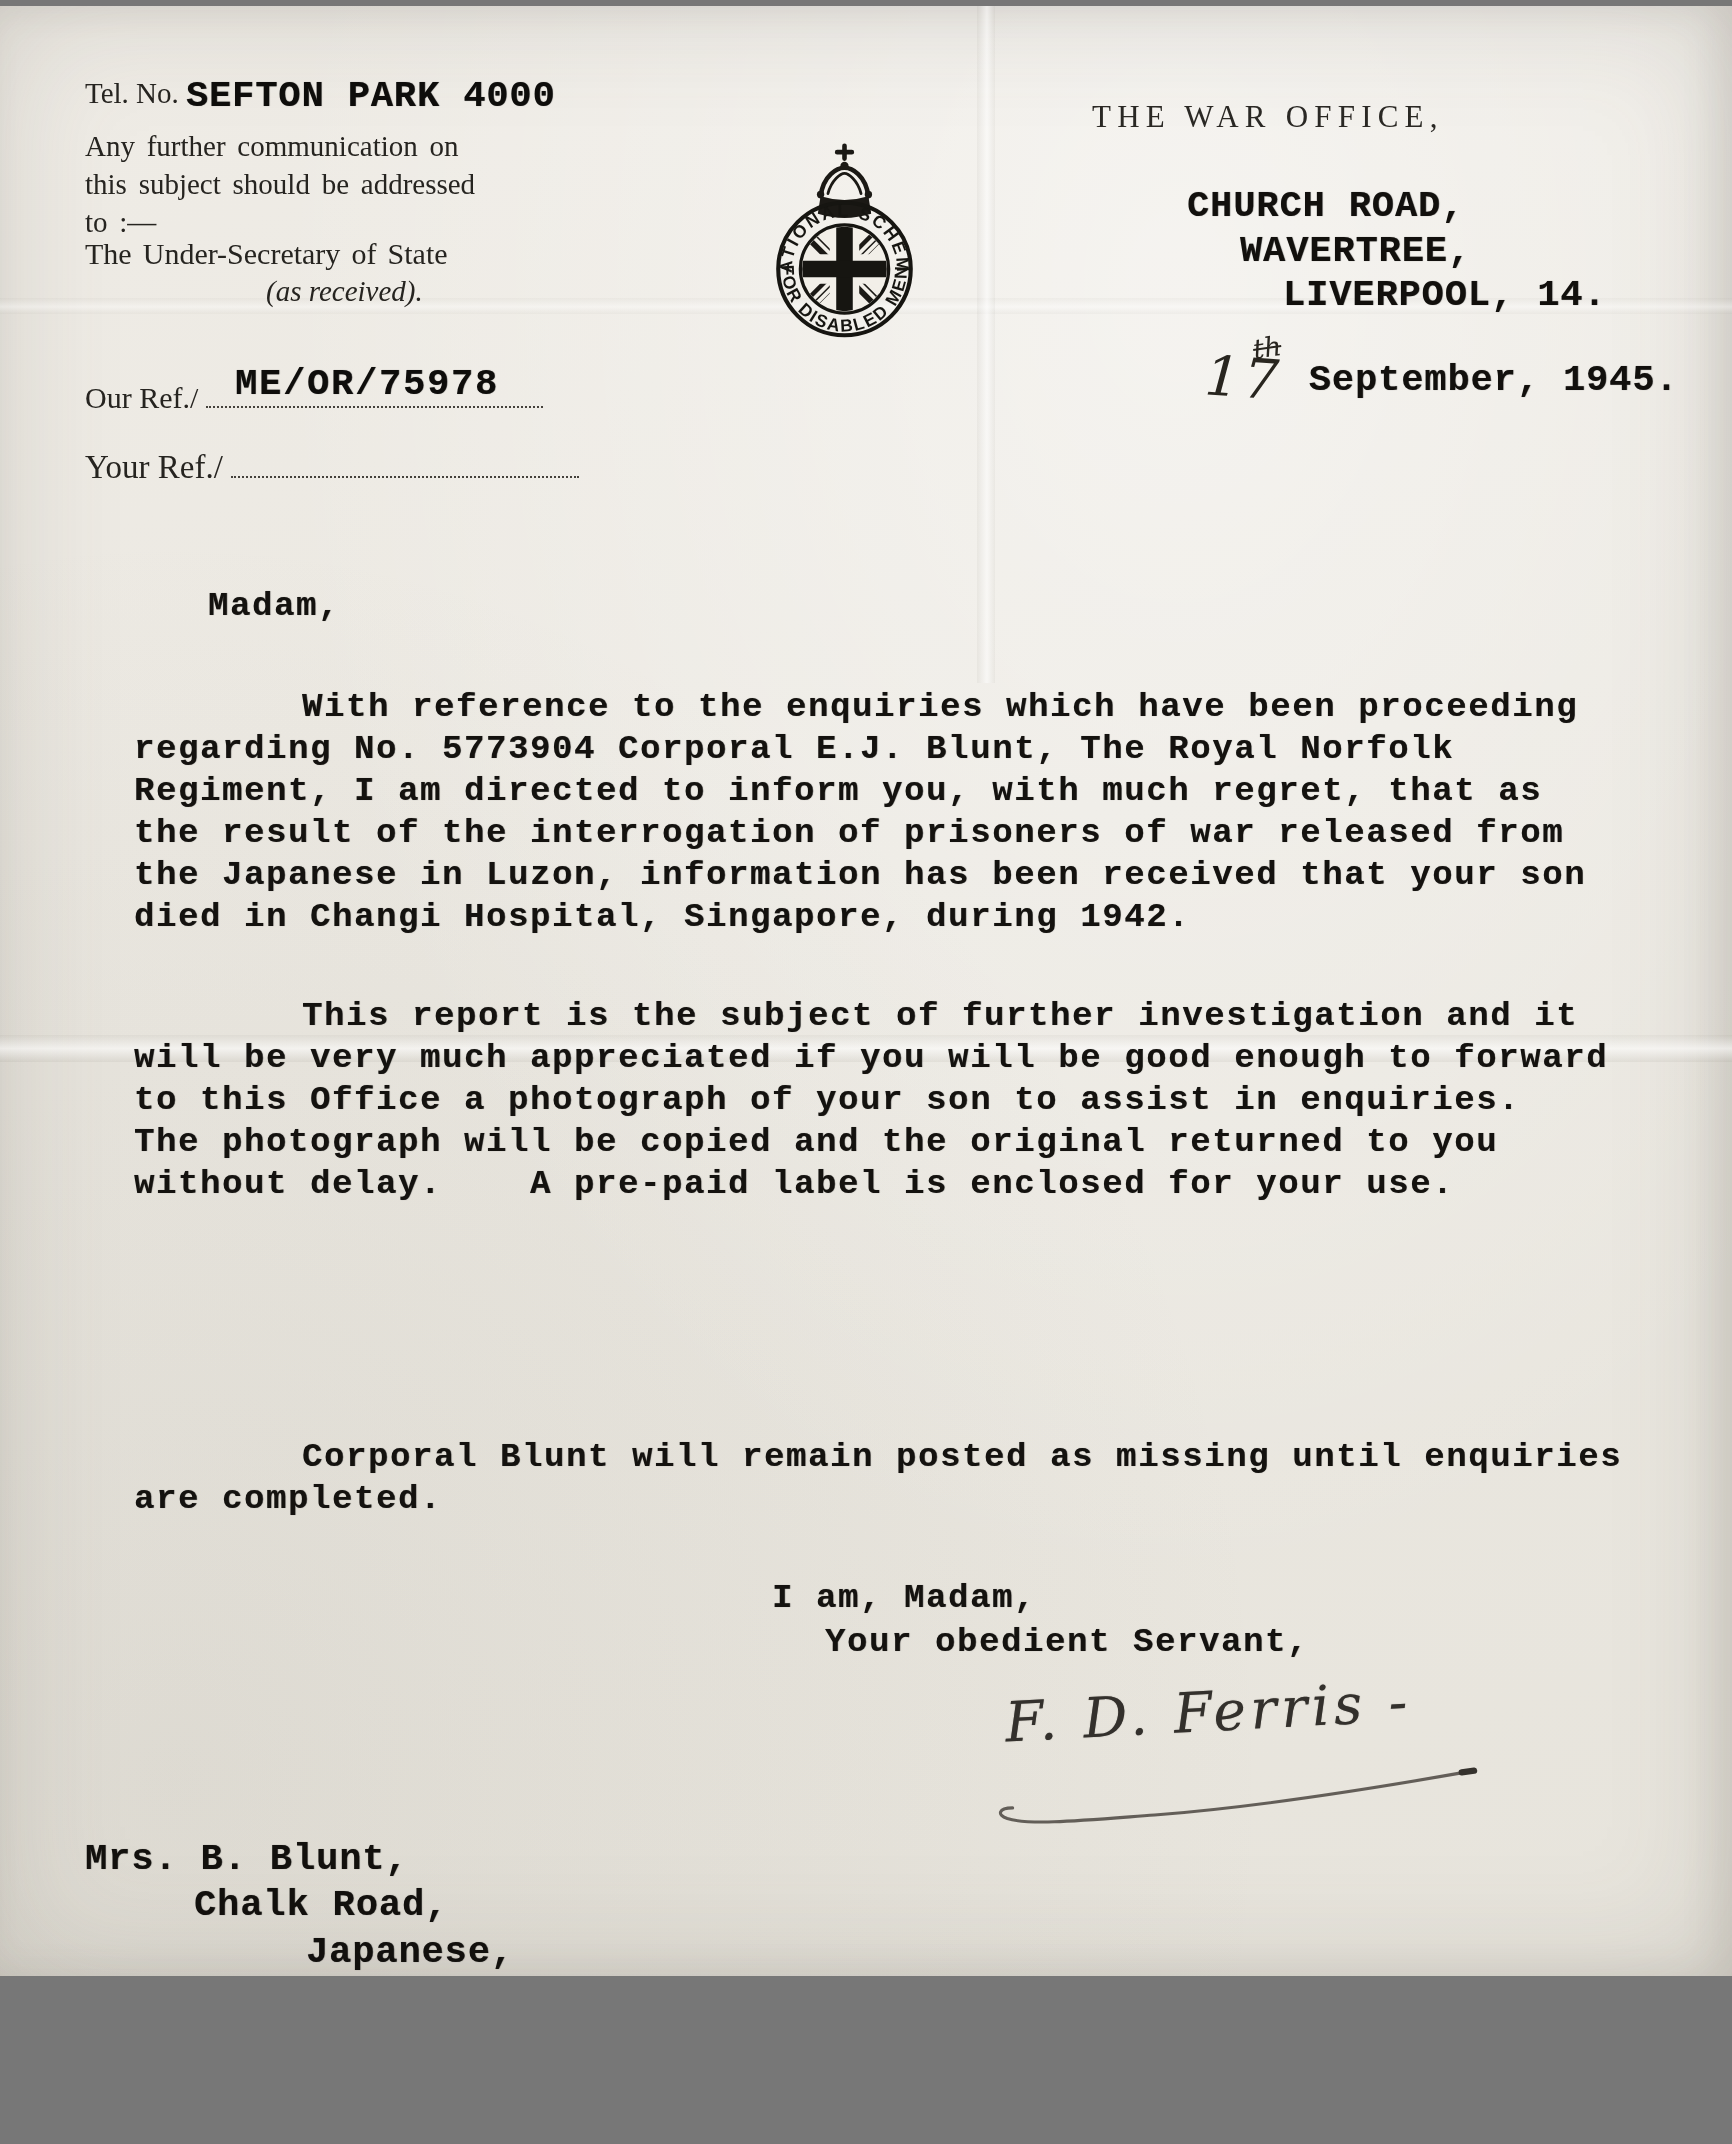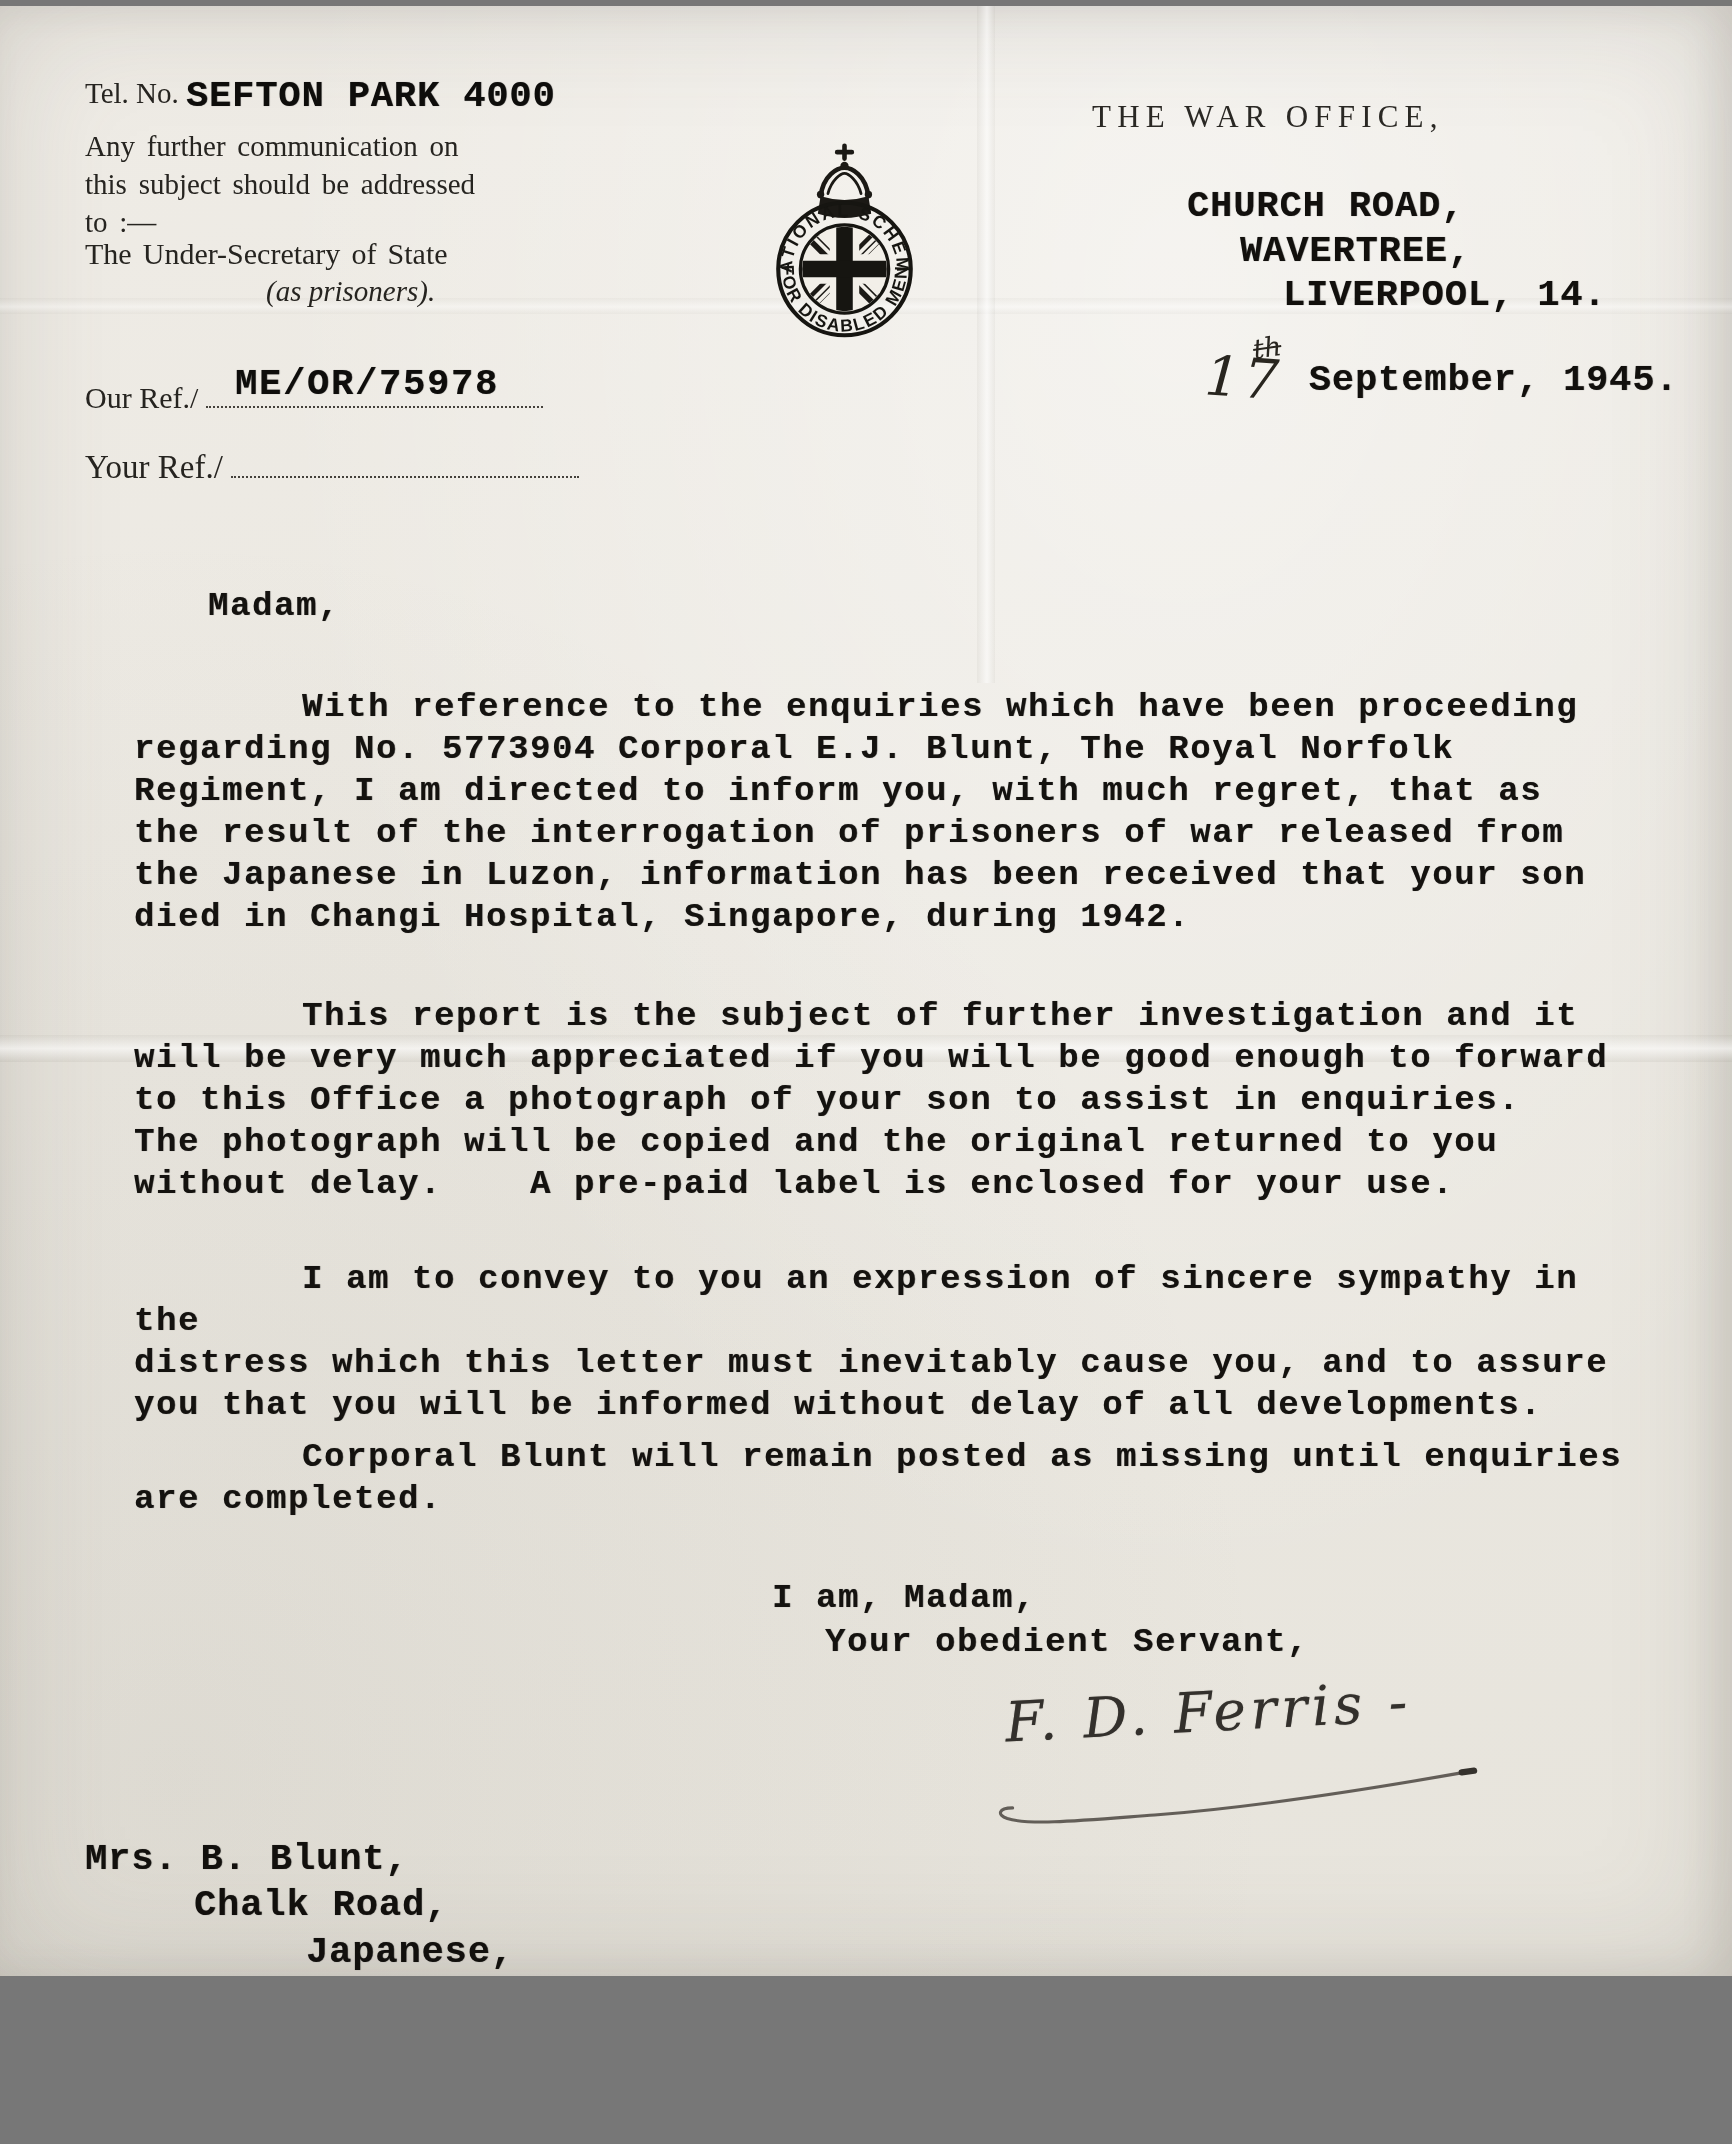--- a/index.html
+++ b/index.html
@@ -88,21 +88,21 @@
   <div class="abs crease-h2"></div>
   <div class="abs crease-v"></div>
 
   <div class="abs tel-line serif33">
     <span>Tel. No.</span><span class="stamp tel-value">SEFTON PARK 4000</span>
   </div>
   <div class="abs note serif33">Any further communication on
 this subject should be addressed
 to :—</div>
   <div class="abs addressee serif33">The Under-Secretary of State</div>
-  <div class="abs addressee-note serif33">(as prisoners).</div>
+  <div class="abs addressee-note serif33">(as received).</div>
 
   <div class="abs ref-row serif33">
     <span>Our Ref./</span>
     <span class="dots" style="width:337px;"></span>
     <span class="stamp ourref-val">ME/OR/75978</span>
   </div>
   <div class="abs ref-row2 serif33">
     <span>Your Ref./</span>
     <span class="dots" style="width:348px;"></span>
   </div>
@@ -163,23 +163,20 @@
 regarding No. 5773904 Corporal E.J. Blunt, The Royal Norfolk
 Regiment, I am directed to inform you, with much regret, that as
 the result of the interrogation of prisoners of war released from
 the Japanese in Luzon, information has been received that your son
 died in Changi Hospital, Singapore, during 1942.</div>
   <div class="abs mono-body para p2">This report is the subject of further investigation and it
 will be very much appreciated if you will be good enough to forward
 to this Office a photograph of your son to assist in enquiries.
 The photograph will be copied and the original returned to you
 without delay.    A pre-paid label is enclosed for your use.</div>
-  <div class="abs mono-body para p3">I am to convey to you an expression of sincere sympathy in the
-distress which this letter must inevitably cause you, and to assure
-you that you will be informed without delay of all developments.</div>
   <div class="abs mono-body para p4">Corporal Blunt will remain posted as missing until enquiries
 are completed.</div>
 
   <div class="abs mono-body closing1">I am, Madam,</div>
   <div class="abs mono-body closing2">Your obedient Servant,</div>
 
   <div class="abs signature">F. D. Ferris -</div>
   <svg class="abs flourish" width="517" height="71" viewBox="0 0 580 80">
     <path d="M 560,12 C 470,28 330,52 200,62 C 120,68 60,74 34,66 C 22,62 24,54 40,54" fill="none" stroke="#4b4741" stroke-width="3.5" stroke-linecap="round" opacity="0.85"></path>
     <path d="M 560,12 l -14,2" stroke="#35322d" stroke-width="7" stroke-linecap="round"></path>

